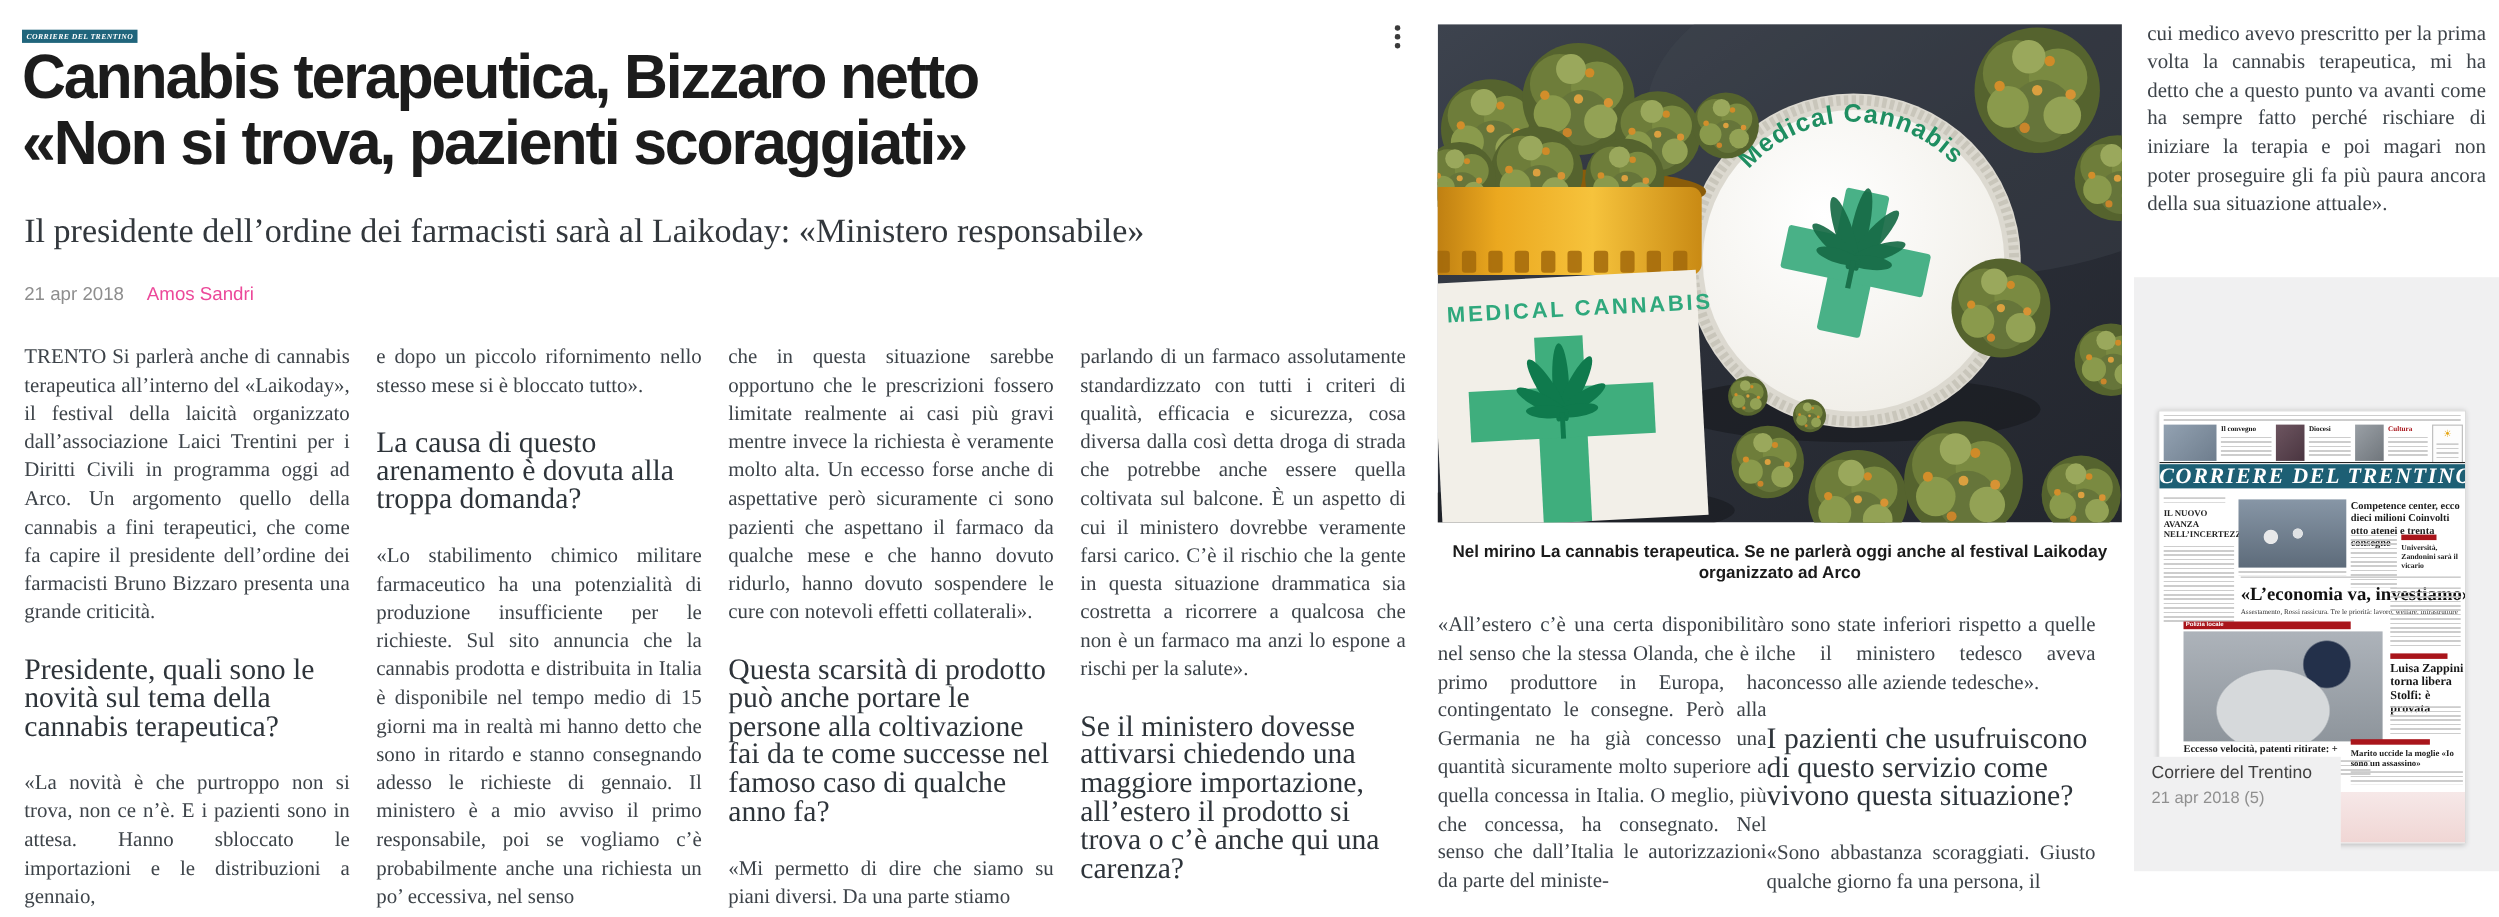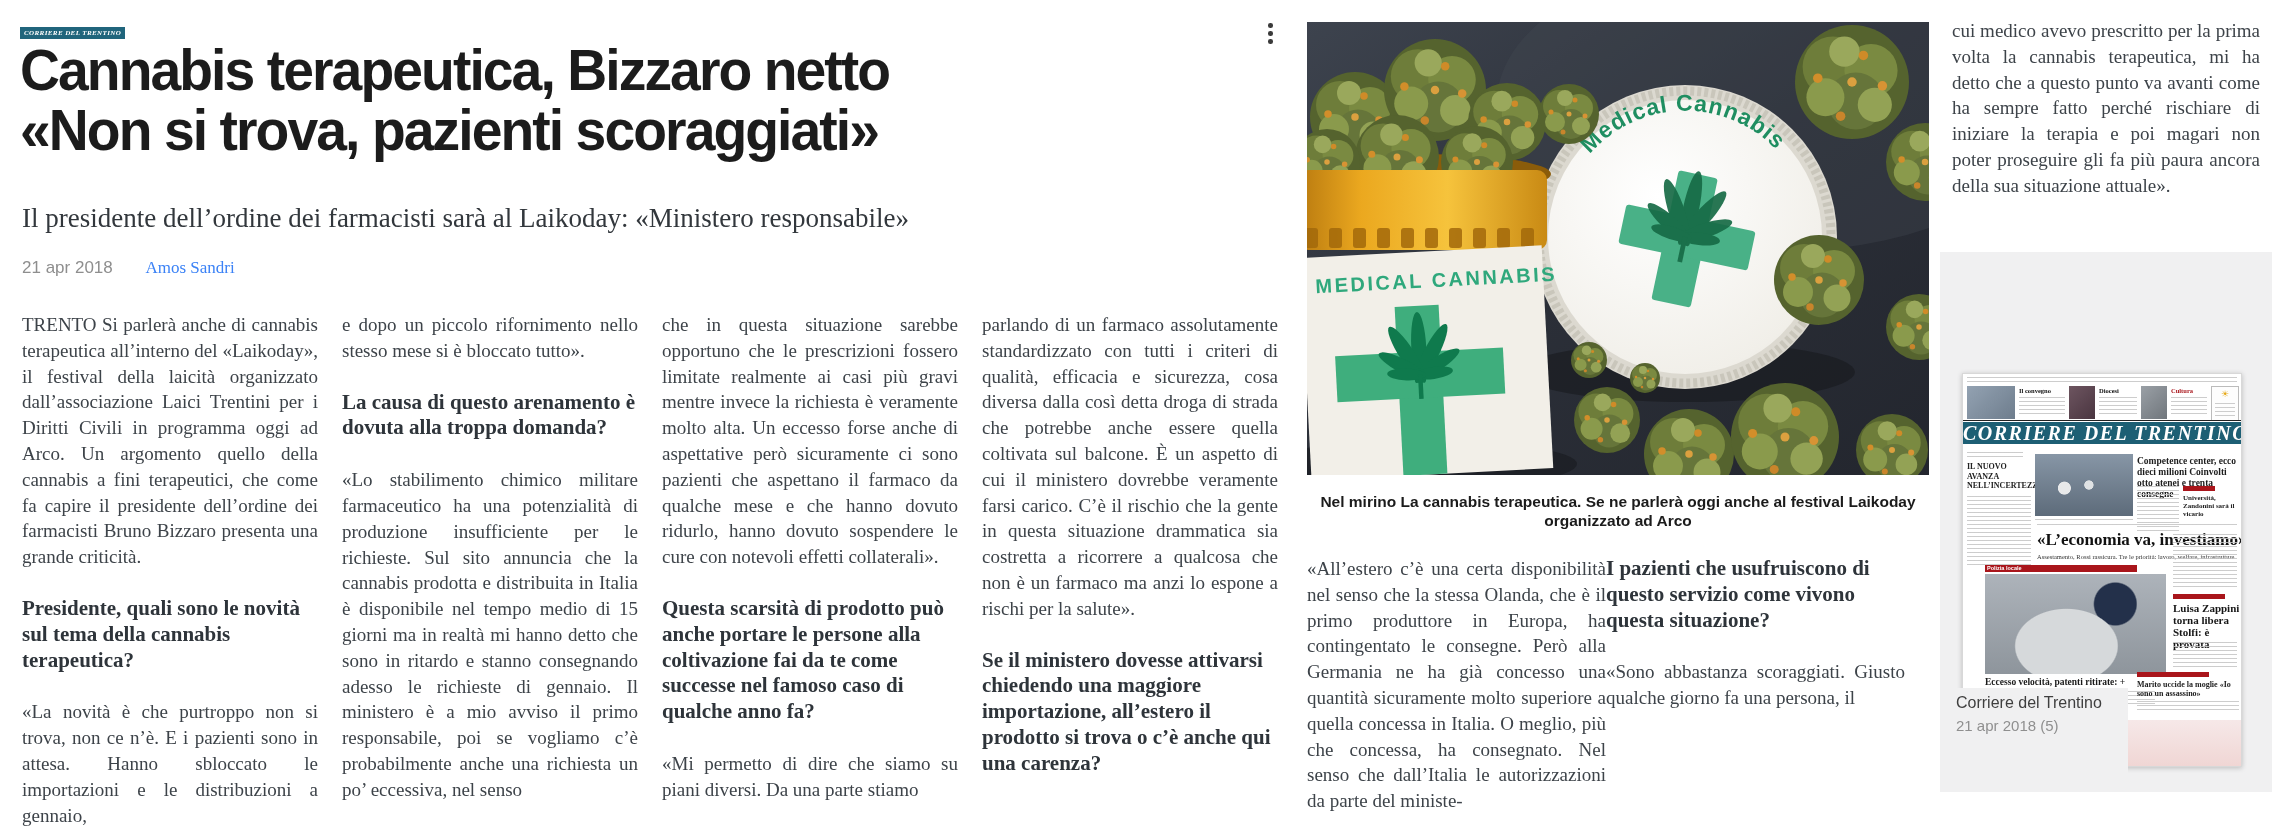--- a/index.html
+++ b/index.html
@@ -6,33 +6,33 @@
   body{width:2272px;height:834px;position:relative;background:#ffffff;overflow:hidden;
        font-family:"Liberation Serif",serif;-webkit-font-smoothing:antialiased;}
 
   
   .badge{position:absolute;left:20px;top:27px;background:#20657c;color:#fff;
          font:italic bold 7px "Liberation Serif",serif;letter-spacing:.4px;padding:2px 4px;}
   .title{position:absolute;left:20px;top:40px;width:1280px;
          font-family:"Liberation Sans",sans-serif;font-weight:bold;font-size:57px;
          line-height:60px;letter-spacing:-2px;color:#1c1c1c;
          transform:scaleX(.97);transform-origin:left top;}
-  .subtitle{position:absolute;left:22px;top:203px;width:1250px;font-size:27px;color:#32373c;}
+  .subtitle{position:absolute;left:22px;top:192px;width:1250px;font-size:31px;color:#32373c;}
   .byline{position:absolute;left:22px;top:258px;font-family:"Liberation Sans",sans-serif;
           font-size:17px;color:#8e8e8e;}
-  .byline .author{margin-left:28px;color:#3b82f6;font-family:Liberation Serif, serif;}
+  .byline .author{margin-left:16px;color:#ec4899;}
   .kebab{position:absolute;left:1268px;top:23px;width:6px;cursor:pointer;}
   .kebab i{display:block;width:4.5px;height:4.5px;border-radius:50%;background:#3a3a3a;margin-bottom:3.5px;}
 
   
   .cols{position:absolute;left:22px;top:312px;width:1258px;height:522px;overflow:hidden;display:flex;gap:24px;}
   .col{width:296px;flex:0 0 296px;font-size:19px;line-height:25.8px;color:#3d4349;
        text-align:justify;hyphens:auto;-webkit-hyphens:auto;overflow:hidden;}
   .bp{margin:0;}
-  .q{font-family:"Liberation Serif",serif;font-weight:bold;font-size:21px;line-height:25.8px;
+  .q{font-family:"Liberation Serif",serif;font-weight:normal;font-size:27px;line-height:25.8px;
      margin:26px 0;color:#2e343a;text-align:left;}
   .col > :first-child{margin-top:0;}
 
   
   .photo{position:absolute;left:1307px;top:22px;width:622px;height:453px;display:block;}
   .photo-caption{position:absolute;left:1307px;top:492px;width:622px;
                  font-family:"Liberation Sans",sans-serif;font-weight:bold;font-size:15.5px;
                  line-height:19px;color:#1b1b1b;text-align:center;}
   .photo-cols{position:absolute;left:1307px;top:556px;width:622px;height:278px;overflow:hidden;display:flex;}
   .photo-cols .col{width:299px;flex:0 0 299px;}
@@ -223,20 +223,21 @@
   <use href="#bud" transform="translate(338,356) scale(0.5)"></use>
 </svg>
 
 <div class="photo-caption">Nel mirino La cannabis terapeutica. Se ne parlerà oggi anche al festival Laikoday organizzato ad Arco</div>
 
 <div class="photo-cols">
   <div class="col">
       <p class="bp">«All’estero c’è una certa disponibilità nel senso che la stessa Olanda, che è il primo produttore in Europa, ha contingentato le consegne. Però alla Germania ne ha già concesso una quantità sicuramente molto superiore a quella concessa in Italia. O meglio, più che concessa, ha consegnato. Nel senso che dall’Italia le autorizzazioni da parte del ministe-</p>
     </div>
   <div class="col">
+      <p class="bp">ro sono state inferiori rispetto a quelle che il ministero tedesco aveva concesso alle aziende tedesche».</p>
       <h3 class="q">I pazienti che usufruiscono di questo servizio come vivono questa situazione?</h3>
       <p class="bp">«Sono abbastanza scoraggiati. Giusto qualche giorno fa una persona, il</p>
     </div>
 </div>
 
 <div class="side-wrap">
   <div class="col">
       <p class="bp">cui medico avevo prescritto per la prima volta la cannabis terapeutica, mi ha detto che a questo punto va avanti come ha sempre fatto perché rischiare di iniziare la terapia e poi magari non poter proseguire gli fa più paura ancora della sua situazione attuale».</p>
     </div>
 </div>

